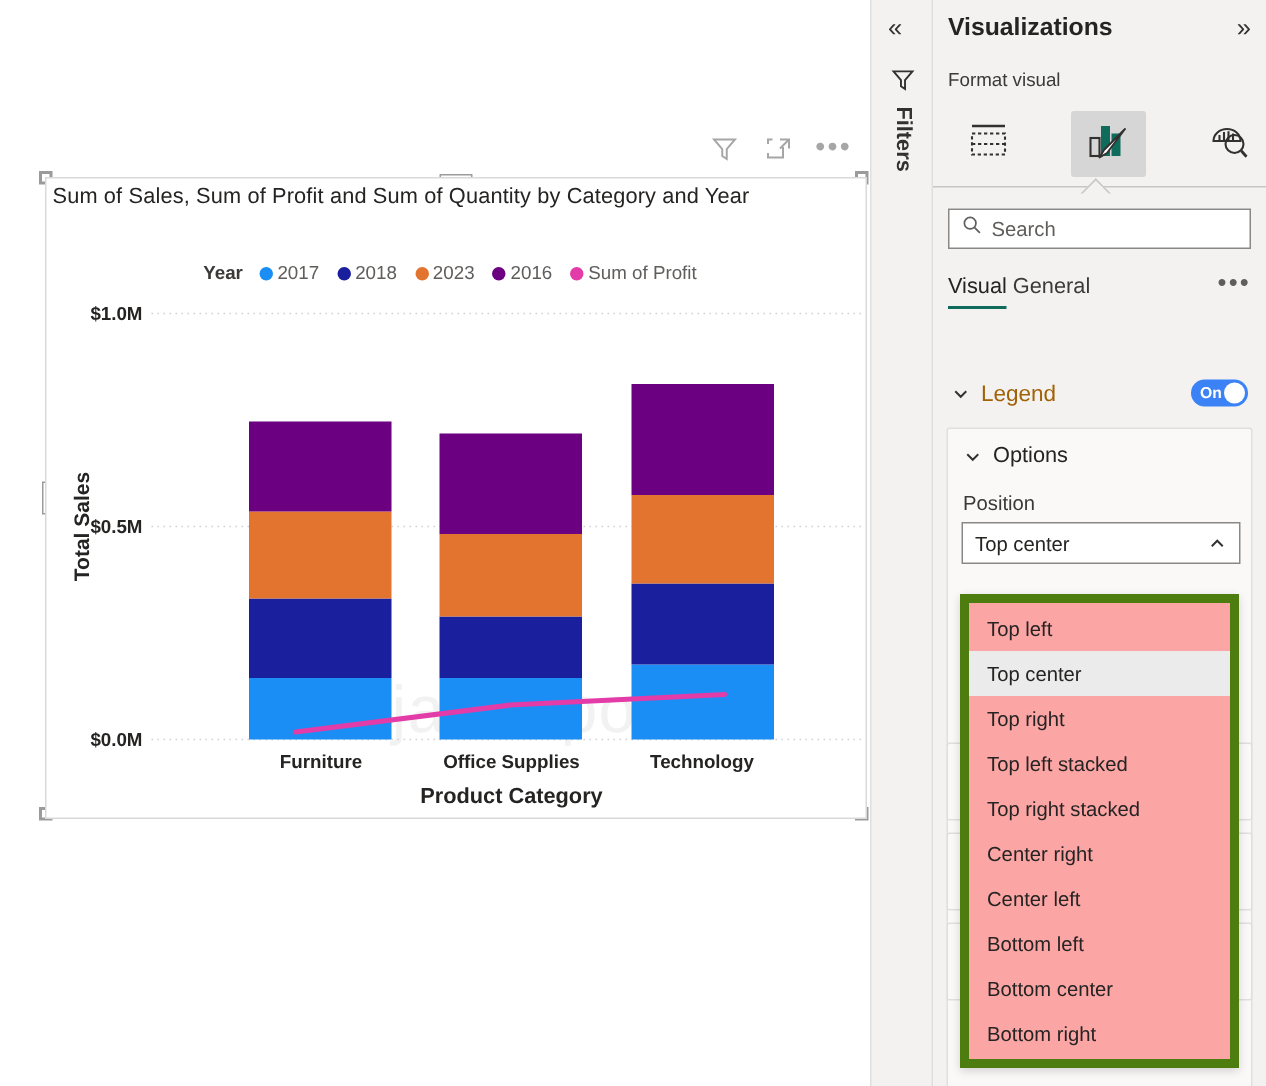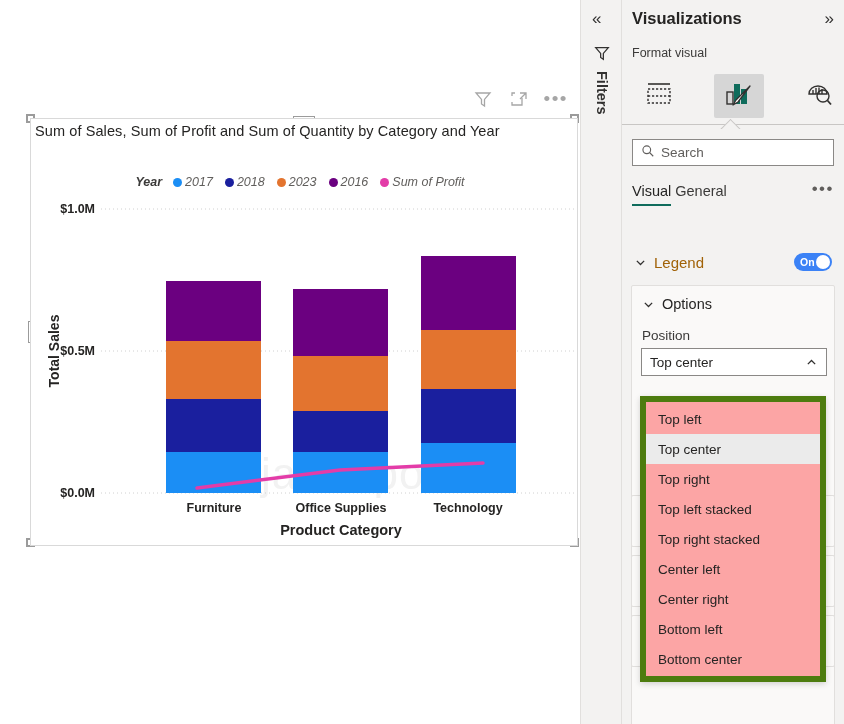--- a/index.html
+++ b/index.html
@@ -33,21 +33,21 @@
 
   .visual-title {
     position:absolute; left:4px; top:2px; right:10px;
     font-size:14.5px; line-height:20px; color:#252423; letter-spacing:.1px;
   }
 
   
   .chart-legend {
     position:absolute; left:0; right:0; top:56px;
     display:flex; justify-content:center; align-items:flex-end; gap:4px;
-    font-size:12.5px; color:#605e5c;font-style:italic;
+    font-size:12.5px; color:#605e5c;
   }
   .legend-title { font-weight:bold; color:#3b3a39; margin-right:7px; font-size:12.5px; }
   .legend-item { display:flex; align-items:center; gap:3px; margin-right:8px; }
   .legend-dot { width:9px; height:9px; border-radius:50%; display:block; }
 
   
   .plot { position:absolute; left:0; top:0; width:548px; height:428px; }
   .plot svg { display:block; }
 
   .watermark {
@@ -378,19 +378,20 @@
 
     </div>
   </div>
 
   <div class="dropdown">
     <div class="dd-item">Top left</div>
     <div class="dd-item sel">Top center</div>
     <div class="dd-item">Top right</div>
     <div class="dd-item">Top left stacked</div>
     <div class="dd-item">Top right stacked</div>
+    <div class="dd-item">Center right</div>
     <div class="dd-item">Center left</div>
-    <div class="dd-item">Center right</div>
     <div class="dd-item">Bottom left</div>
     <div class="dd-item">Bottom center</div>
+    <div class="dd-item">Bottom right</div>
   </div>
 
 </div>
 
 </body></html>

